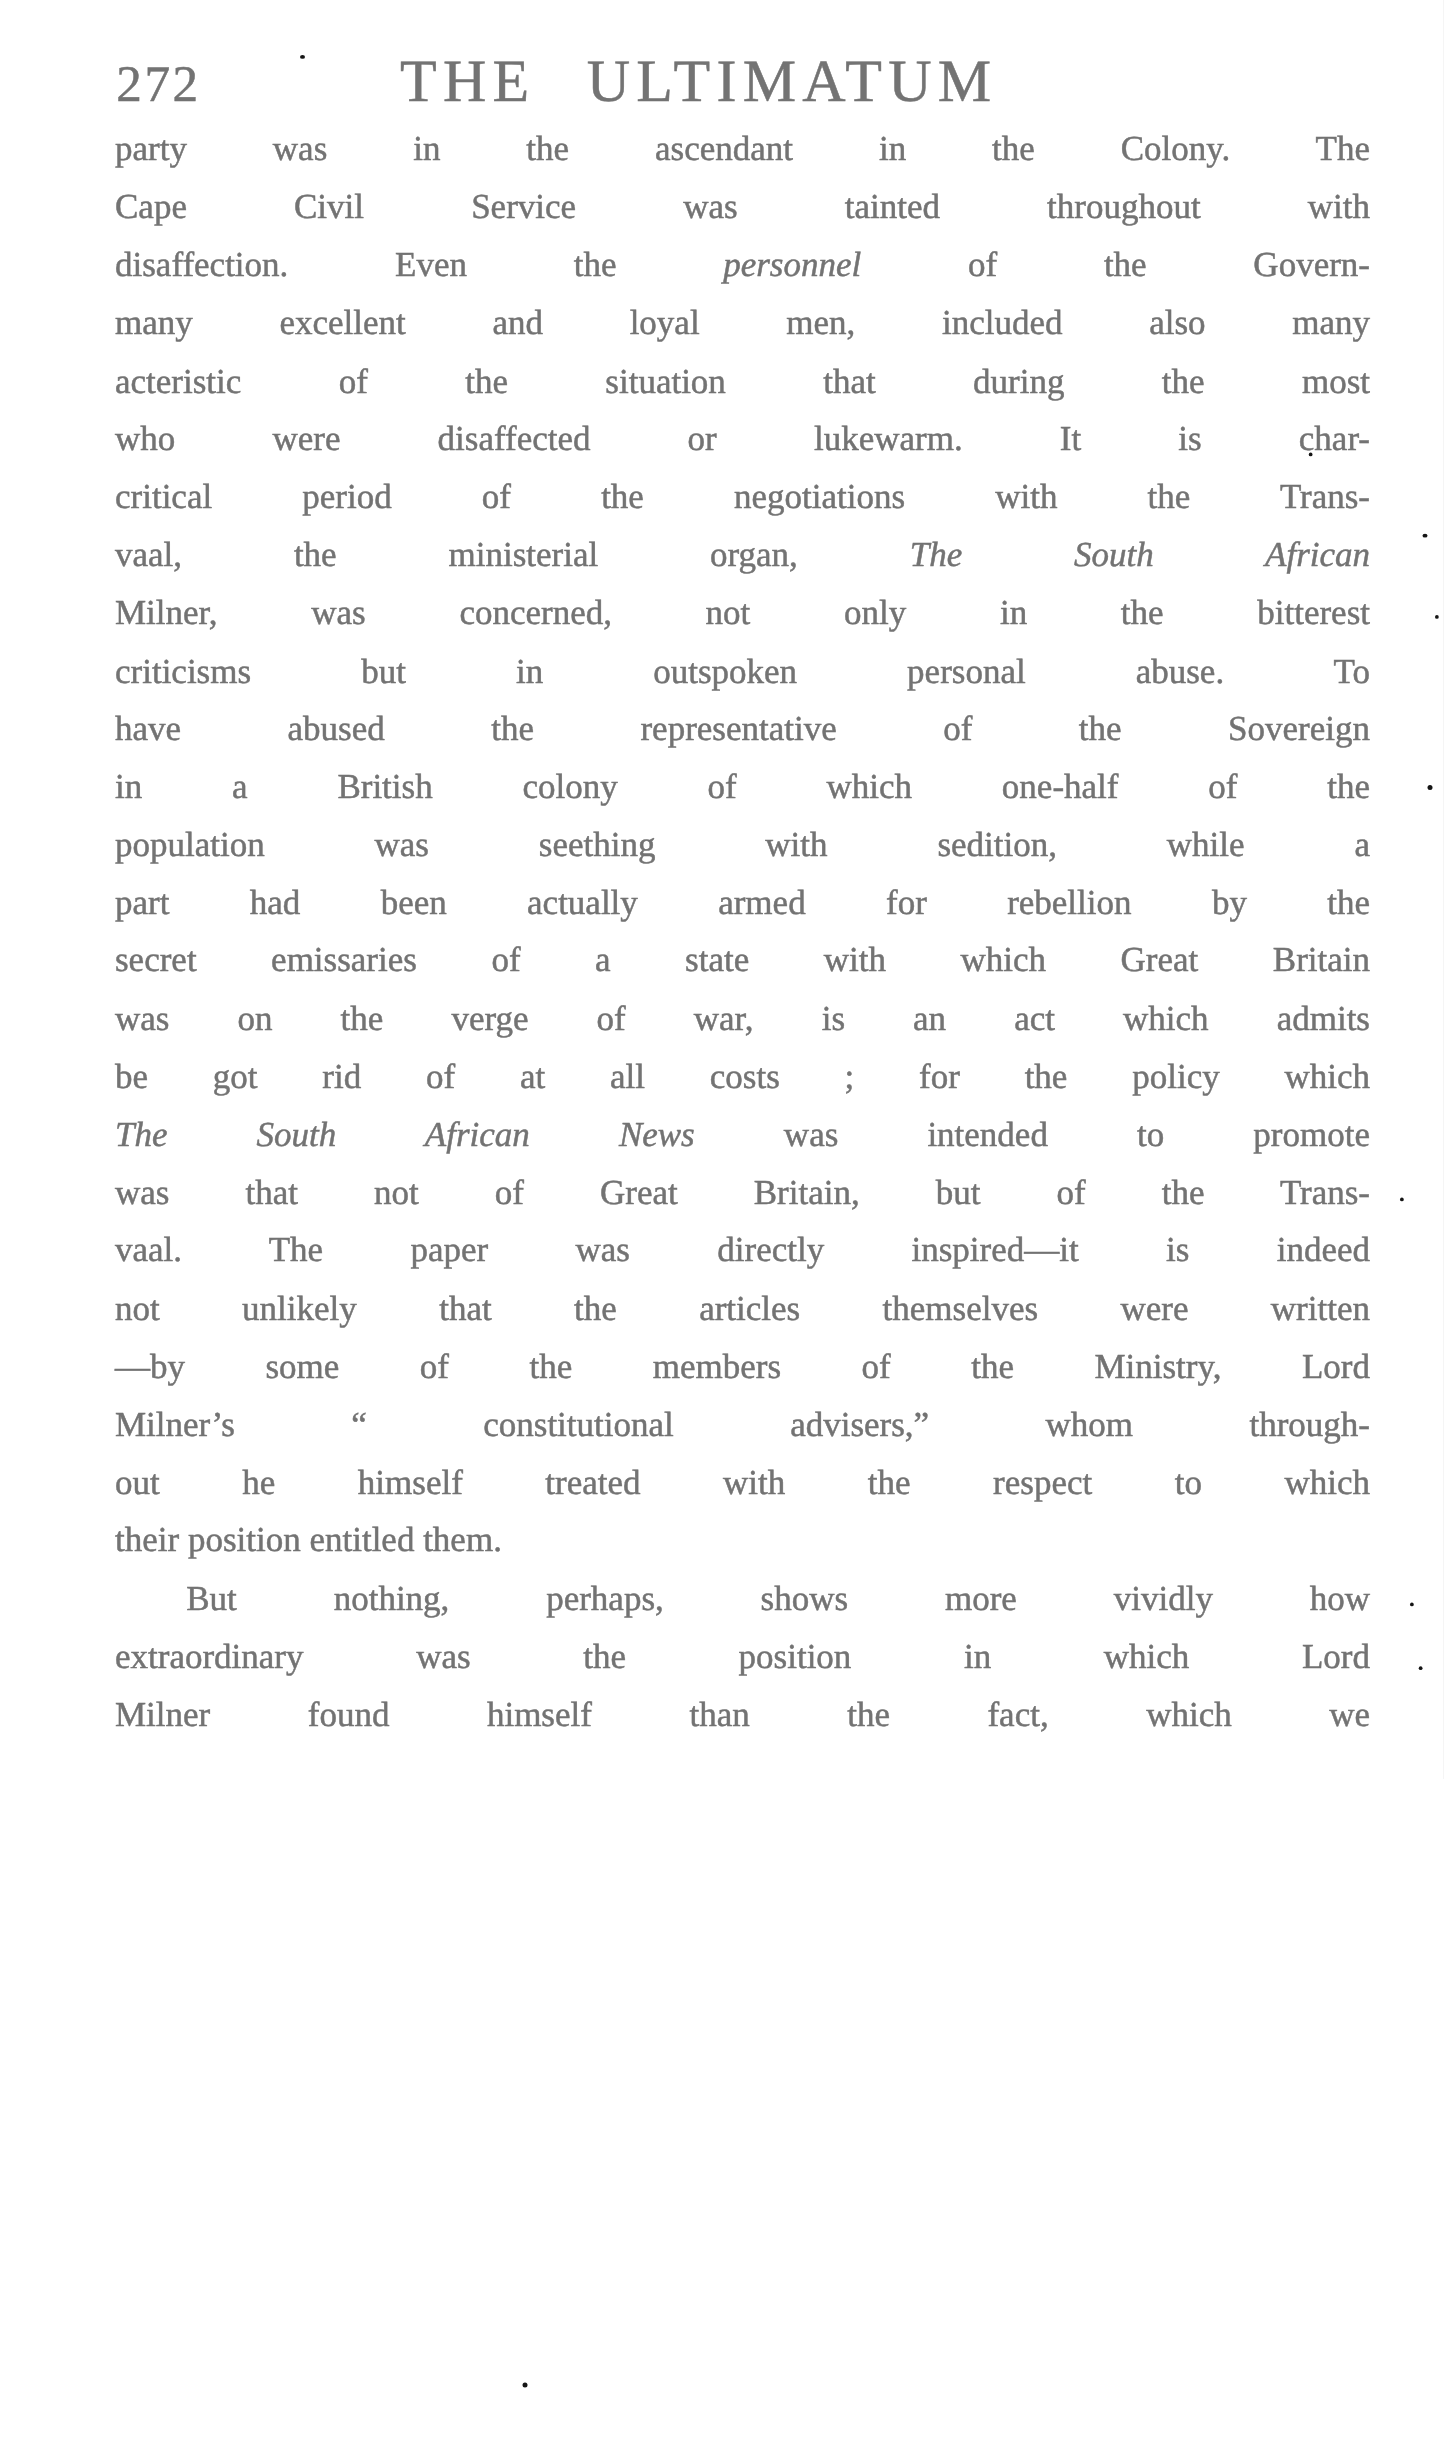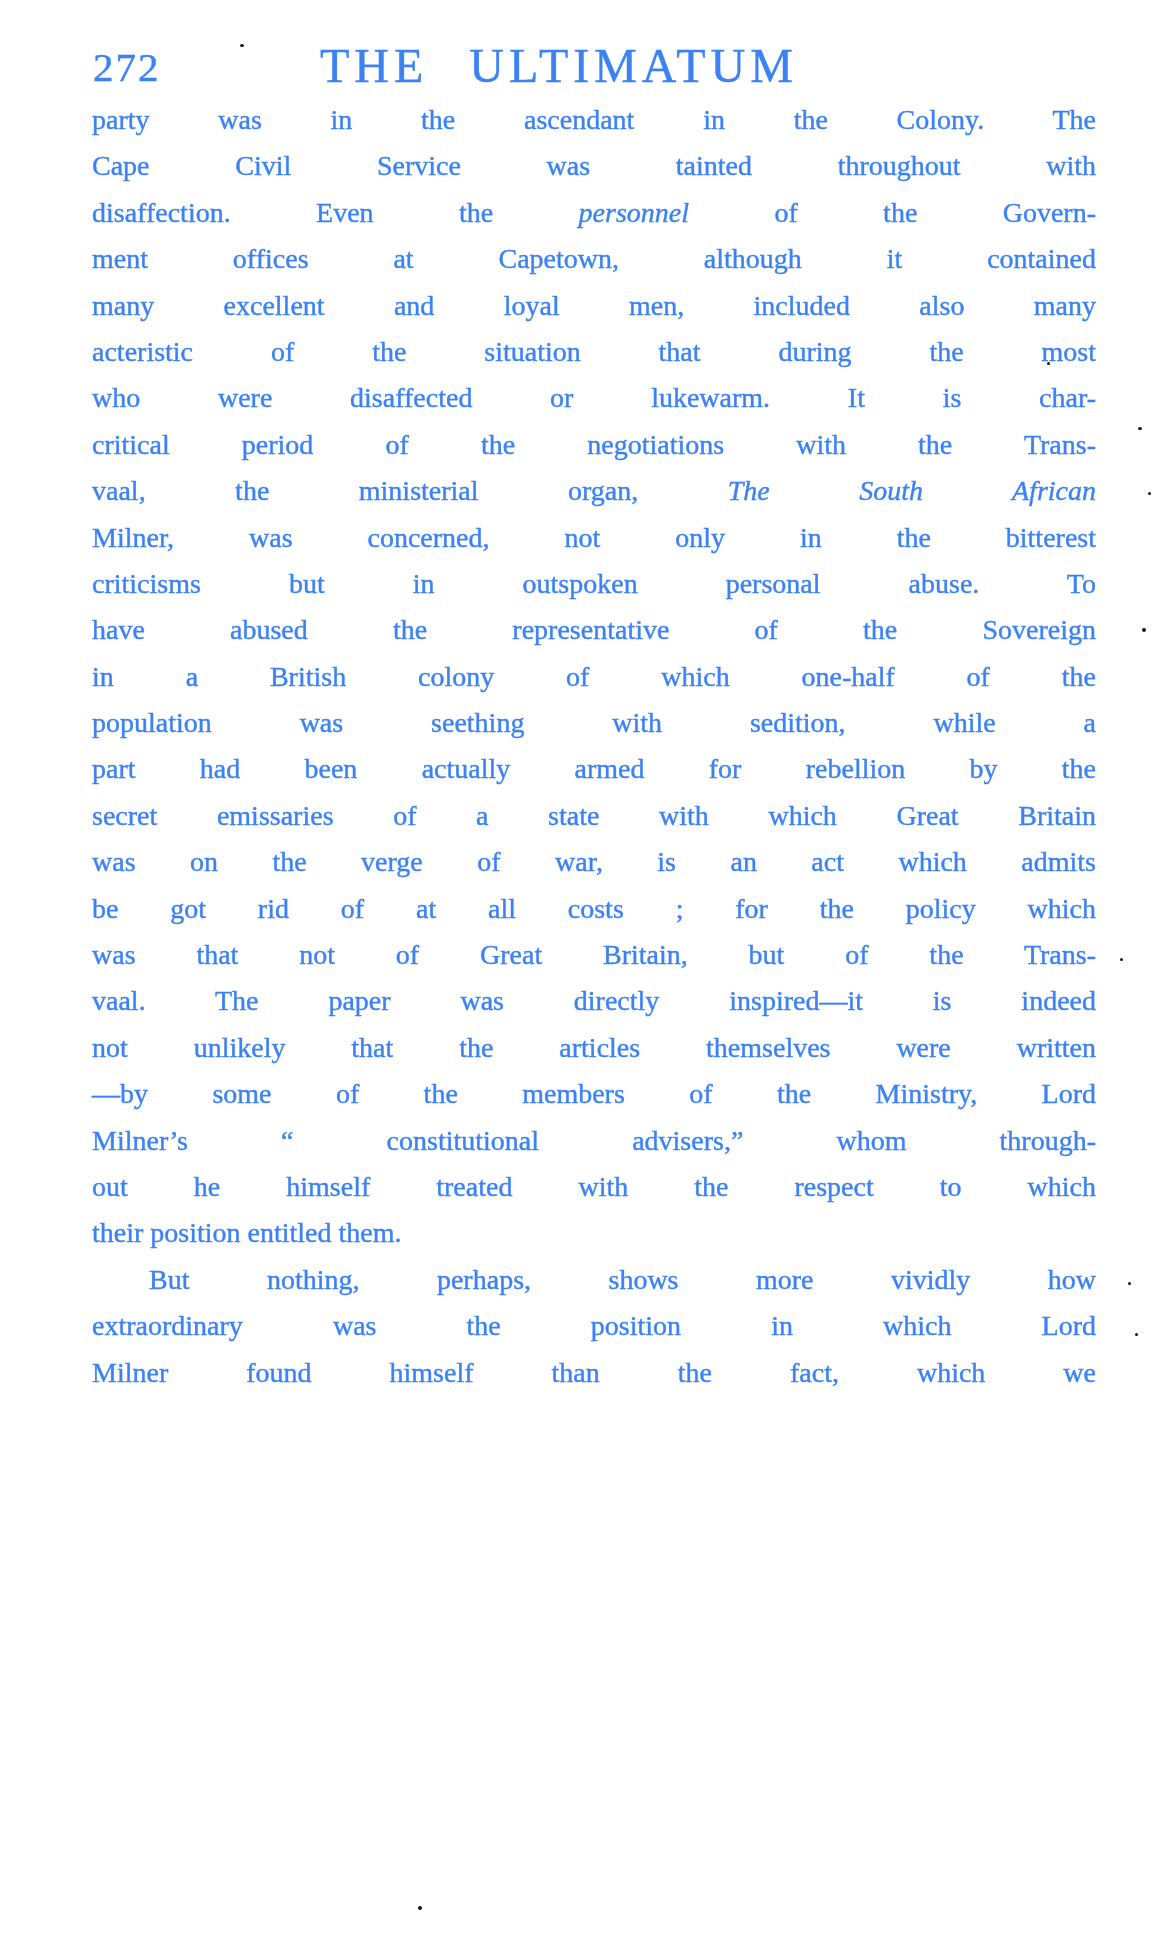--- a/index.html
+++ b/index.html
@@ -1,21 +1,21 @@
 <!DOCTYPE html>
 <html><head>
 <meta charset="utf-8">
 <style>
   html,body { margin:0; padding:0; background:#e8e8e8; }
   .page {
     position:relative;
     width:1155px; height:1960px;
     margin:0 auto;
     background:#ffffff;
-    color:#3b82f6;
+    color:#737373;
     font-family:"Liberation Serif","DejaVu Serif",serif;
     -webkit-text-stroke:0.4px currentColor;
     overflow:hidden;
   }
   .pagehead { position:absolute; top:48px; left:0; right:0; height:40px; }
   .pagenum {
     position:absolute; left:93px; bottom:0;
     font-size:41px; line-height:1; letter-spacing:2px;
   }
   .pagetitle {
@@ -41,35 +41,35 @@
 
   <header class="pagehead">
     <span class="pagenum">272</span>
     <span class="pagetitle">THE ULTIMATUM</span>
   </header>
 
   <main class="textblock">
     <div class="bl"><span>party was in the ascendant in the Colony. The</span><span class="it"></span><span></span></div>
     <div class="bl"><span>Cape Civil Service was tainted throughout with</span><span class="it"></span><span></span></div>
     <div class="bl"><span>disaffection. Even the </span><span class="it">personnel</span><span> of the Govern-</span></div>
-    <div class="bl"><span>ment offices at Capetown, although it contained</span><span class="it"></span><span></span></div>
     <div class="bl"><span>many excellent and loyal men, included also many</span><span class="it"></span><span></span></div>
     <div class="bl"><span>acteristic of the situation that during the most</span><span class="it"></span><span></span></div>
     <div class="bl"><span>who were disaffected or lukewarm. It is char-</span><span class="it"></span><span></span></div>
     <div class="bl"><span>critical period of the negotiations with the Trans-</span><span class="it"></span><span></span></div>
     <div class="bl"><span>vaal, the ministerial organ, </span><span class="it">The South African</span><span></span></div>
     <div class="bl"><span>Milner, was concerned, not only in the bitterest</span><span class="it"></span><span></span></div>
     <div class="bl"><span>criticisms but in outspoken personal abuse. To</span><span class="it"></span><span></span></div>
     <div class="bl"><span>have abused the representative of the Sovereign</span><span class="it"></span><span></span></div>
     <div class="bl"><span>in a British colony of which one-half of the</span><span class="it"></span><span></span></div>
     <div class="bl"><span>population was seething with sedition, while a</span><span class="it"></span><span></span></div>
     <div class="bl"><span>part had been actually armed for rebellion by the</span><span class="it"></span><span></span></div>
     <div class="bl"><span>secret emissaries of a state with which Great Britain</span><span class="it"></span><span></span></div>
     <div class="bl"><span>was on the verge of war, is an act which admits</span><span class="it"></span><span></span></div>
     <div class="bl"><span>be got rid of at all costs ; for the policy which</span><span class="it"></span><span></span></div>
+    <div class="bl"><span></span><span class="it">The South African News</span><span> was intended to promote</span></div>
     <div class="bl"><span>was that not of Great Britain, but of the Trans-</span><span class="it"></span><span></span></div>
     <div class="bl"><span>vaal. The paper was directly inspired—it is indeed</span><span class="it"></span><span></span></div>
     <div class="bl"><span>not unlikely that the articles themselves were written</span><span class="it"></span><span></span></div>
     <div class="bl"><span>—by some of the members of the Ministry, Lord</span><span class="it"></span><span></span></div>
     <div class="bl"><span>Milner’s “ constitutional advisers,” whom through-</span><span class="it"></span><span></span></div>
     <div class="bl"><span>out he himself treated with the respect to which</span><span class="it"></span><span></span></div>
     <div class="bl end"><span>their position entitled them.</span><span class="it"></span><span></span></div>
     <div class="bl ind"><span>But nothing, perhaps, shows more vividly how</span><span class="it"></span><span></span></div>
     <div class="bl"><span>extraordinary was the position in which Lord</span><span class="it"></span><span></span></div>
     <div class="bl"><span>Milner found himself than the fact, which we</span><span class="it"></span><span></span></div>

